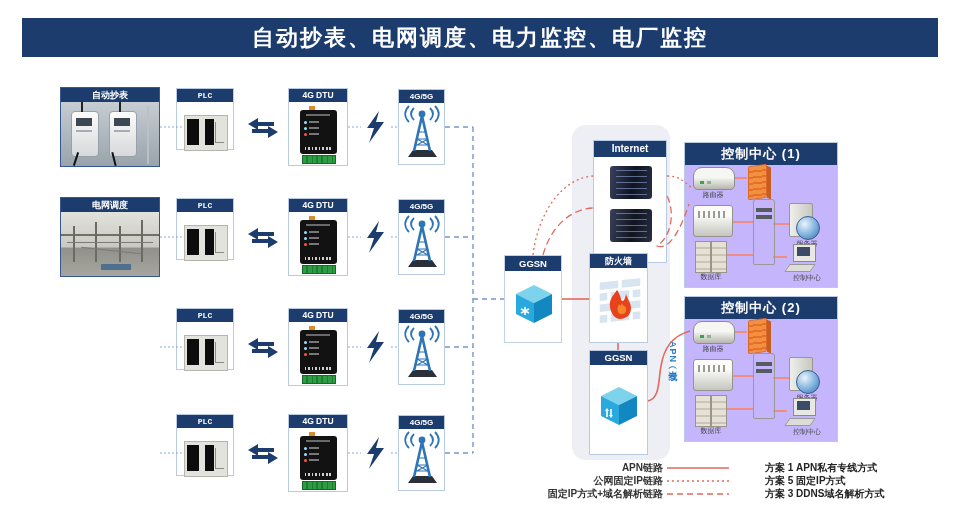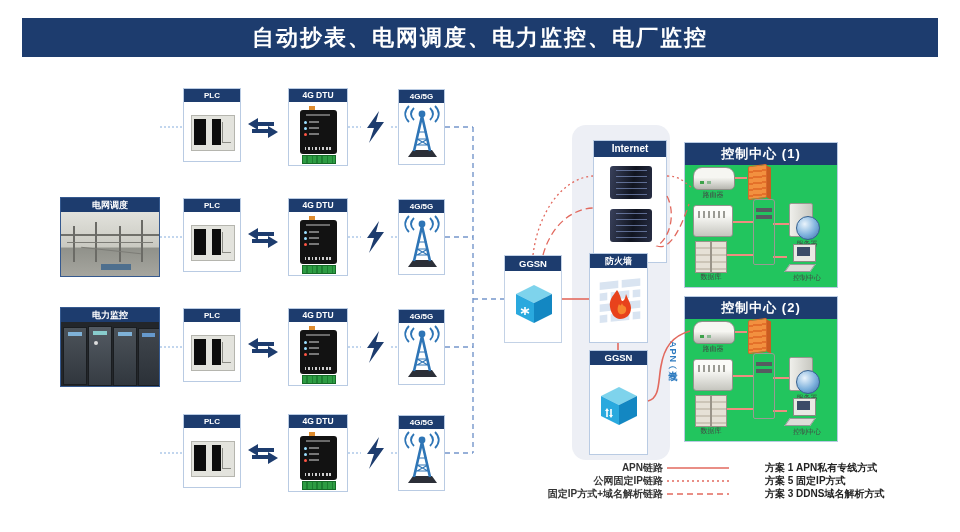--- a/index.html
+++ b/index.html
@@ -10,21 +10,21 @@
   .banner{position:absolute;left:22px;top:18px;width:916px;height:39px;background:#1d3c6e;
           color:#fff;font-size:22px;font-weight:bold;text-align:center;line-height:39px;letter-spacing:2px;}
   
   .box{position:absolute;background:#fff;border:1px solid #b9cbe3;box-sizing:border-box;}
   .hdr{background:#1d3c6e;color:#fff;font-weight:bold;text-align:center;overflow:hidden;white-space:nowrap;}
   
   .scene{left:60px;width:100px;height:80px;border:1px solid #35598f;}
   .scene .hdr{height:14px;line-height:14px;font-size:9px;}
   .photo{position:absolute;left:0;top:14px;width:98px;height:64px;overflow:hidden;}
   
-  .plc{left:183px;width:58px;height:74px;}
+  .plc{left:176px;width:58px;height:62px;font-family:Liberation Mono, monospace;}
   .plc .hdr{height:13px;line-height:13px;font-size:8px;}
   .plc-dev{position:absolute;left:7px;top:26px;width:42px;height:34px;background:#e3e3dd;border:1px solid #b5b5ae;}
   .plc-b1{position:absolute;left:2px;top:3px;width:12px;height:26px;background:#0c0c0c;}
   .plc-b2{position:absolute;left:20px;top:3px;width:9px;height:26px;background:#0c0c0c;}
   .plc-l{position:absolute;right:3px;top:6px;width:8px;height:20px;border-left:1px solid #8b8b85;border-bottom:1px solid #8b8b85;}
   
   .dtu{left:288px;width:60px;height:78px;}
   .dtu .hdr{height:13px;line-height:13px;font-size:8.5px;}
   .dtu-dev{position:absolute;left:11px;top:21px;width:37px;height:44px;background:#121212;border-radius:3px;}
   .dtu-ant{position:absolute;left:9px;top:-4px;width:6px;height:4px;background:#de8b2d;}
@@ -47,21 +47,21 @@
   .fwall{left:589px;top:253px;width:59px;height:90px;}
   .fwall .hdr{height:14px;line-height:14px;font-size:9px;}
   .ggsnB{left:589px;top:350px;width:59px;height:105px;}
   .ggsnB .hdr{height:14px;line-height:14px;font-size:9.5px;}
   .srv{position:absolute;left:16px;width:42px;height:33px;border-radius:3px;
        background:linear-gradient(100deg,#39415c,#10141f 55%,#272d44);}
   .srv::before{content:"";position:absolute;left:-7px;top:5px;width:100%;height:100%;background:#1a2032;border-radius:3px;z-index:-1;}
   .srv::after{content:"";position:absolute;left:6px;right:5px;top:4px;bottom:4px;
        background:repeating-linear-gradient(180deg,rgba(130,150,200,.65) 0 1.5px,transparent 1.5px 6px);}
   
-  .cc{left:684px;width:154px;height:146px;border:1px solid #b9cbe3;background:#22c55e;}
+  .cc{left:684px;width:154px;height:146px;border:1px solid #b9cbe3;background:#c4b5fd;}
   .cc .hdr{height:22px;line-height:22px;font-size:13px;letter-spacing:1px;}
   .cc .ln{position:absolute;height:2px;background:#ef8d80;}
   .dev-lbl{position:absolute;font-size:7px;color:#444;text-align:center;line-height:8px;}
   .ic-router{position:absolute;width:40px;height:21px;border-radius:9px 9px 5px 5px;border:1px solid #8e8e88;
              background:linear-gradient(180deg,#f6f6f2 45%,#b7b7b0);}
   .ic-router i{position:absolute;left:6px;top:13px;width:4px;height:3px;background:#3da24a;}
   .ic-router b{position:absolute;left:13px;top:13px;width:4px;height:3px;background:#88b890;}
   .ic-brick{position:absolute;width:17px;height:32px;transform:skewY(-7deg);border:1px solid #d9682a;border-radius:2px;
             background:repeating-linear-gradient(180deg,#f2903f 0 4px,#e4702a 4px 6px);}
   .ic-brick::after{content:"";position:absolute;right:-5px;top:2px;width:4px;height:100%;background:#c95c20;transform:skewY(28deg);}
@@ -94,20 +94,38 @@
   svg{display:block;}
   .ovl{position:absolute;left:0;top:0;pointer-events:none;}
 </style>
 </head>
 <body>
 
 <div id="canvas">
 
   <div class="banner">自动抄表、电网调度、电力监控、电厂监控</div>
 
+  <div class="box scene" style="top:87px">
+    <div class="hdr">自动抄表</div>
+    <div class="photo" style="background:linear-gradient(180deg,#c6cdd3,#99a3ab);">
+      <div class="pd" style="left:10px;top:9px;width:26px;height:44px;background:linear-gradient(#fcfcfb,#d6d8d9);border:1px solid #98a2aa;border-radius:4px;">
+        <div class="pd" style="left:4px;top:6px;width:16px;height:8px;background:#3d4754;"></div>
+        <div class="pd" style="left:4px;top:18px;width:16px;height:2px;background:#aab;"></div>
+        </div>
+      <div class="pd" style="left:48px;top:9px;width:26px;height:44px;background:linear-gradient(#fcfcfb,#d6d8d9);border:1px solid #98a2aa;border-radius:4px;">
+        <div class="pd" style="left:4px;top:6px;width:16px;height:8px;background:#3d4754;"></div>
+        <div class="pd" style="left:4px;top:18px;width:16px;height:2px;background:#aab;"></div>
+        </div>
+      <div class="pd" style="left:20px;top:0px;width:2px;height:10px;background:#222;"></div>
+      <div class="pd" style="left:58px;top:0px;width:2px;height:10px;background:#222;"></div>
+      <div class="pd" style="left:14px;top:50px;width:2px;height:14px;background:#111;transform:rotate(18deg);"></div>
+      <div class="pd" style="left:52px;top:50px;width:2px;height:14px;background:#111;transform:rotate(-14deg);"></div>
+      <div class="pd" style="left:86px;top:4px;width:2px;height:58px;background:#b9c0c6;"></div>
+    </div>
+  </div>
 
   <div class="box plc" style="top:88px">
     <div class="hdr">PLC</div>
     <div class="plc-dev">
       <div class="plc-b1"></div>
         <div class="plc-b2"></div>
         <div class="plc-l"></div>
       </div>
   </div>
 
@@ -201,38 +219,20 @@
     <svg class="abs" style="left:2px;top:15px" width="43" height="58">
       <path d="M7,52 L36,52 L31,45 L12,45 Z" fill="#2b2f38"></path>
       <path d="M13,46 L21,11 L29,46" stroke="#2e75b6" stroke-width="2.6" fill="none"></path>
       <path d="M16,34 L27,34 M15,40 L28,40 M17,27 L26,27 M16,34 L27,40 M27,34 L16,40" stroke="#2e75b6" stroke-width="1.1" fill="none"></path>
       <circle cx="21" cy="9" r="3.4" fill="#2e75b6"></circle>
       <path d="M13,15 C9,11 9,7 13,3 M8,17 C3,12 3,6 8,1" stroke="#2e75b6" stroke-width="1.8" fill="none"></path>
       <path d="M29,15 C33,11 33,7 29,3 M34,17 C39,12 39,6 34,1" stroke="#2e75b6" stroke-width="1.8" fill="none"></path>
     </svg>
   </div>
 
-  <div class="box scene" style="top:307px">
-    <div class="hdr">电力监控</div>
-    <div class="photo" style="background:#23262a;">
-      <div class="pd" style="left:2px;top:5px;width:22px;height:56px;background:linear-gradient(#4c535a,#31373e);border:1px solid #1a1d20;">
-        <div class="pd" style="left:4px;top:4px;width:14px;height:4px;background:#7fb2d8;"></div>
-        </div>
-      <div class="pd" style="left:27px;top:4px;width:22px;height:58px;background:linear-gradient(#545b63,#363c43);border:1px solid #1a1d20;">
-        <div class="pd" style="left:4px;top:4px;width:14px;height:4px;background:#8cc;"></div>
-        <div class="pd" style="left:5px;top:14px;width:4px;height:4px;background:#ddd;border-radius:50%;"></div>
-        </div>
-      <div class="pd" style="left:52px;top:5px;width:22px;height:57px;background:linear-gradient(#4c535a,#31373e);border:1px solid #1a1d20;">
-        <div class="pd" style="left:4px;top:4px;width:14px;height:4px;background:#7fb2d8;"></div>
-        </div>
-      <div class="pd" style="left:77px;top:6px;width:20px;height:56px;background:linear-gradient(#41474e,#2b3138);border:1px solid #1a1d20;">
-        <div class="pd" style="left:3px;top:4px;width:13px;height:4px;background:#69c;"></div>
-        </div>
-    </div>
-  </div>
 
   <div class="box plc" style="top:308px">
     <div class="hdr">PLC</div>
     <div class="plc-dev">
       <div class="plc-b1"></div>
         <div class="plc-b2"></div>
         <div class="plc-l"></div>
       </div>
   </div>
 

